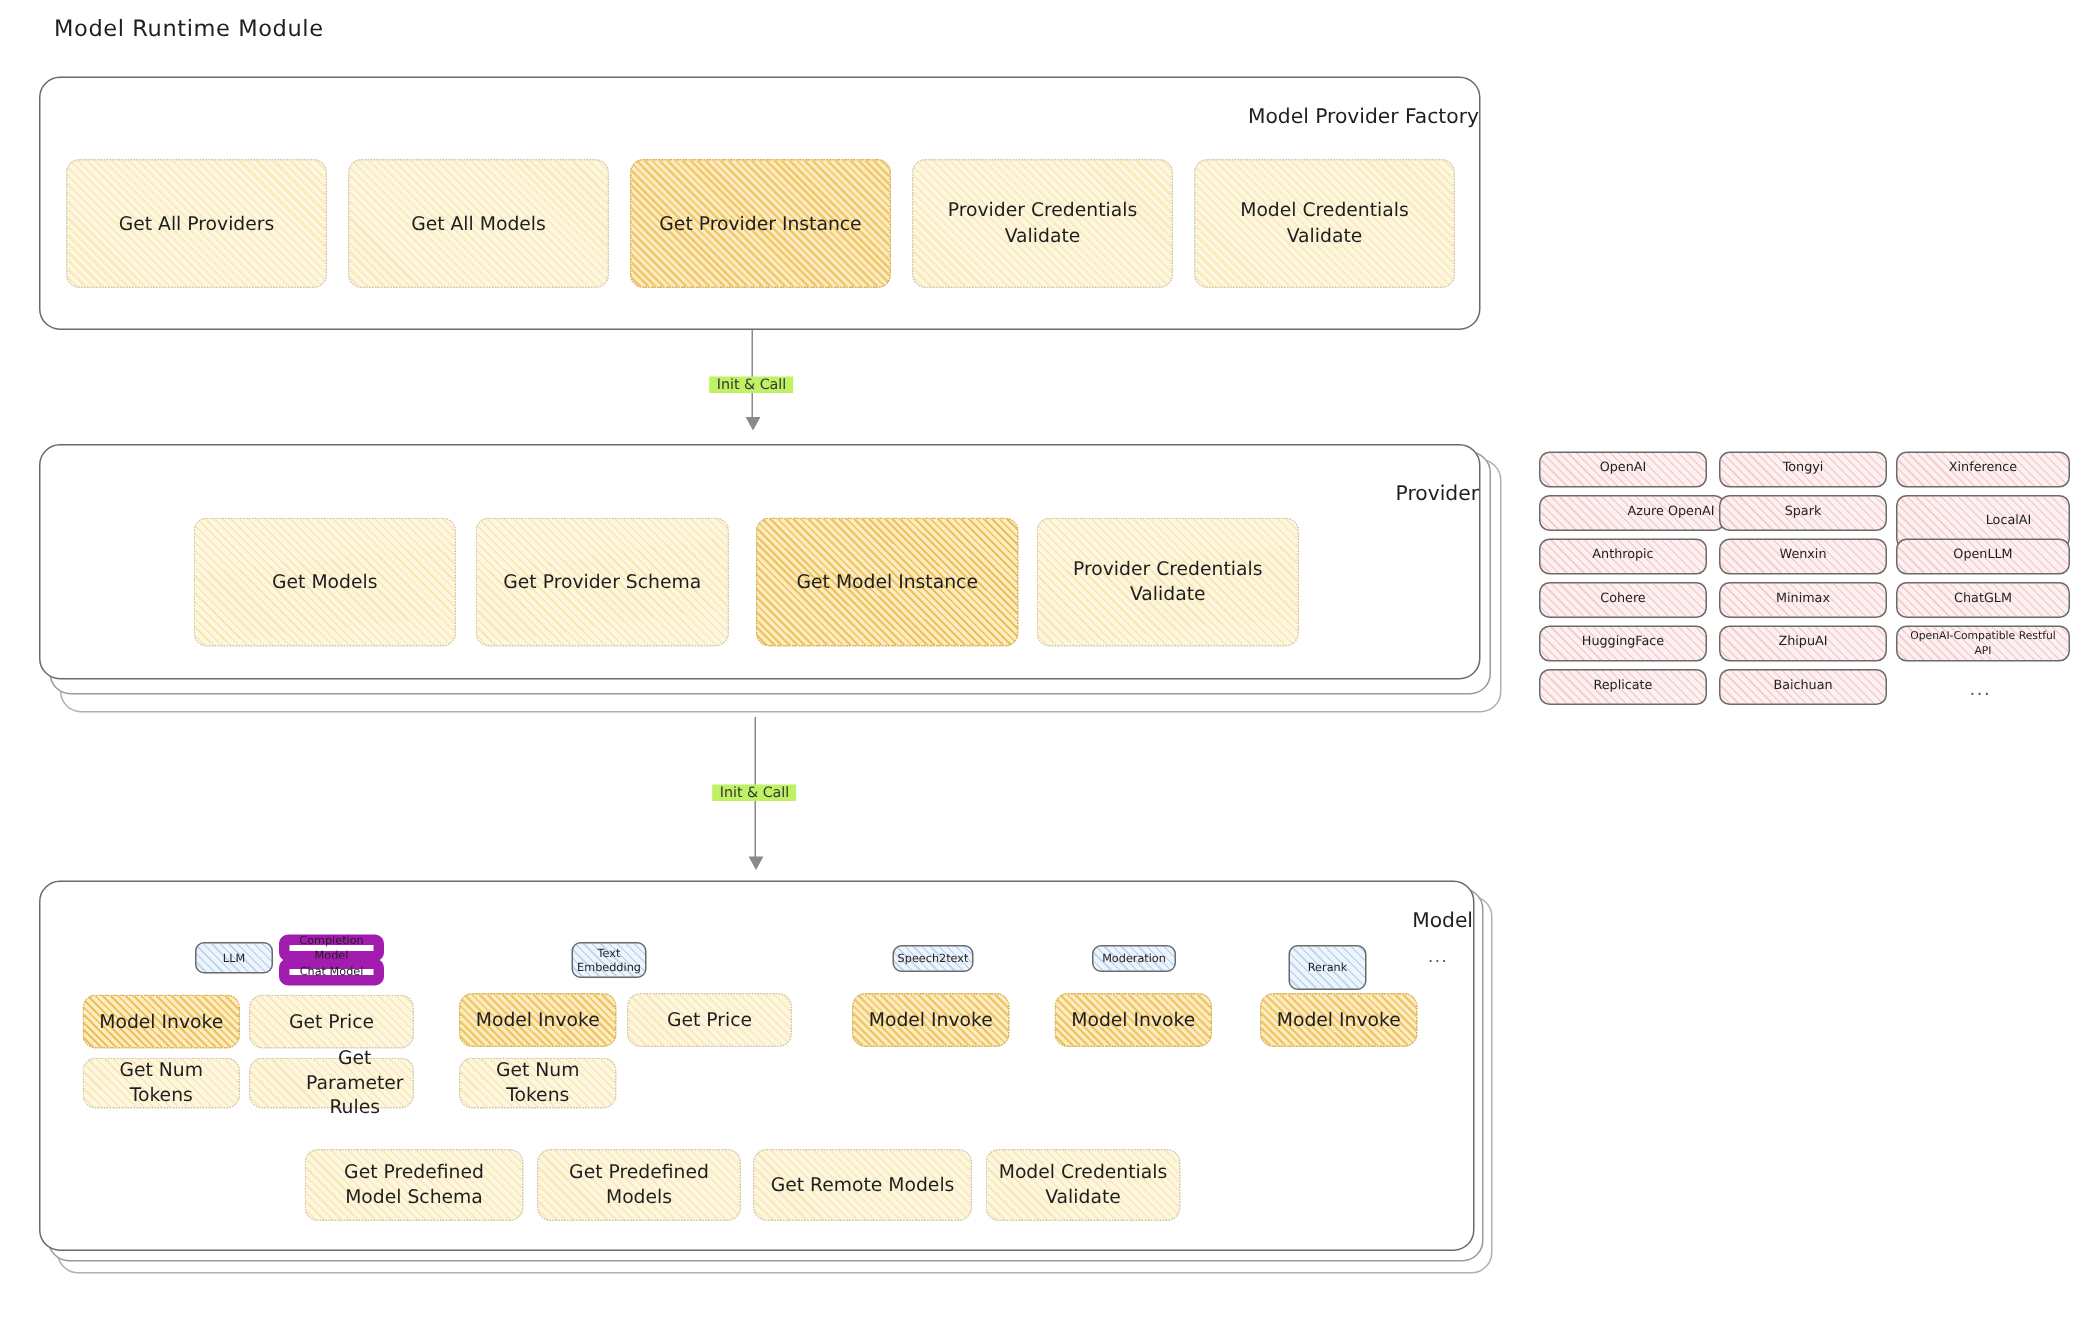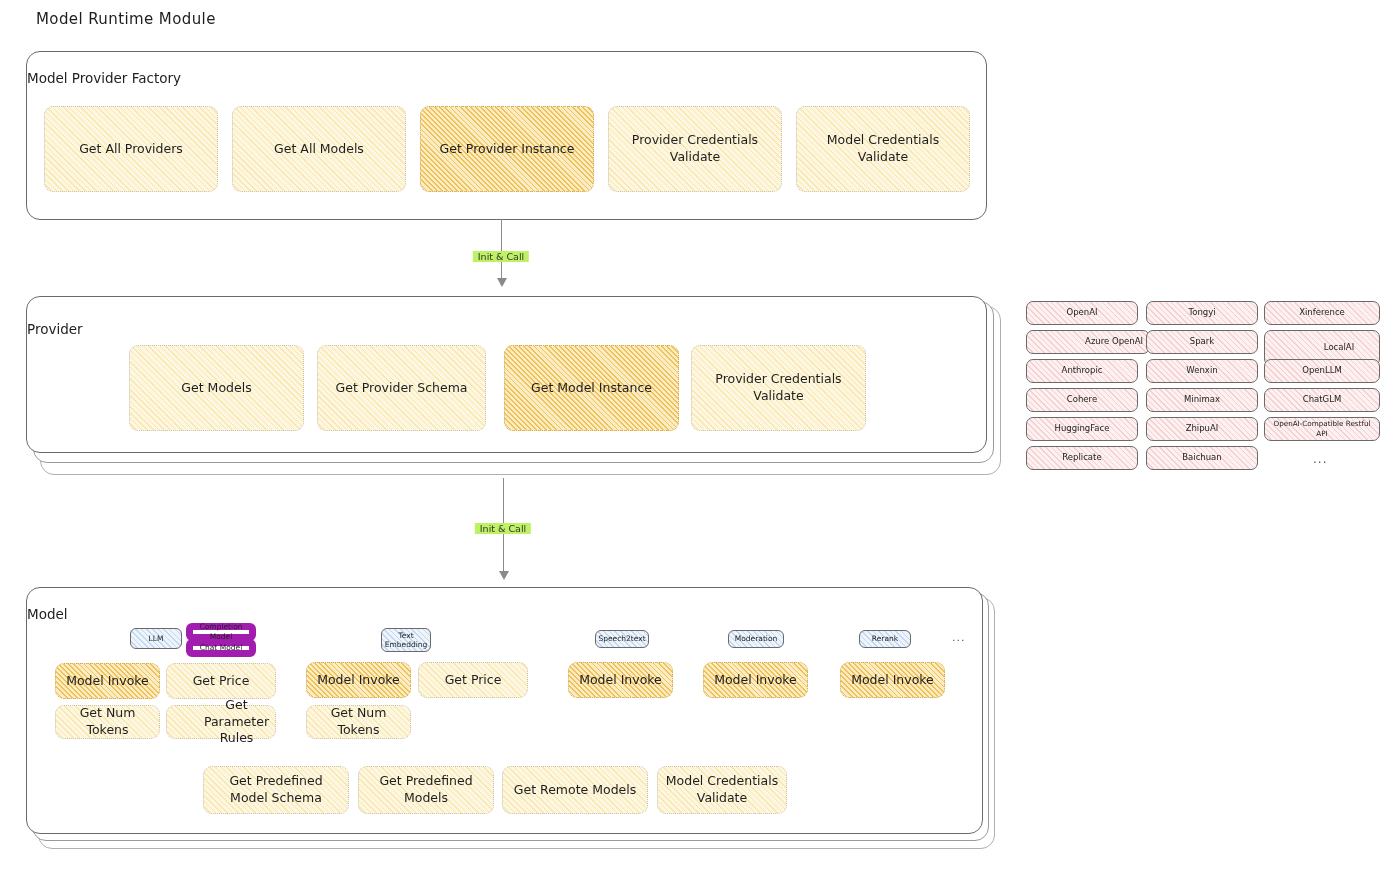--- a/index.html
+++ b/index.html
@@ -20,21 +20,21 @@
   
   .card{
     position:absolute;background:#fff;
     border:1.2px solid #6a6a6a;
     border-radius:14px;
   }
   .card.stacked-1{border-color:#9a9a9a;}
   .card.stacked-2{border-color:#b0b0b0;}
 
   .card-title{
-    position:absolute;left:0;right:0;text-align:left;
+    position:absolute;left:0;right:0;text-align:right;
     font-size:13.5px;color:#1e1e1e;
   }
 
   
   .node{
     position:absolute;
     display:flex;align-items:center;justify-content:center;
     text-align:center;line-height:1.35;
     border-radius:9px;
     box-sizing:border-box;
@@ -270,21 +270,21 @@
     <span>Model Invoke</span>
   </div>
 
   <div class="node blue" style="left:728px;top:630px;width:56px;height:18px;">
     <span>Moderation</span>
   </div>
   <div class="node yellow-hi" style="left:703px;top:662px;width:105px;height:36px;">
     <span>Model Invoke</span>
   </div>
 
-  <div class="node blue" style="left:859px;top:630px;width:52px;height:18px;">
+  <div class="node blue" style="left:859px;top:630px;width:52px;height:30px;">
     <span>Rerank</span>
   </div>
   <div class="node yellow-hi" style="left:840px;top:662px;width:105px;height:36px;">
     <span>Model Invoke</span>
   </div>
   <div class="ellipsis" style="left:952px;top:631px;font-size:11px;">...</div>
 
   <div class="node yellow" style="left:203px;top:766px;width:146px;height:48px;">
     <span>Get Predefined Model Schema</span>
   </div>

